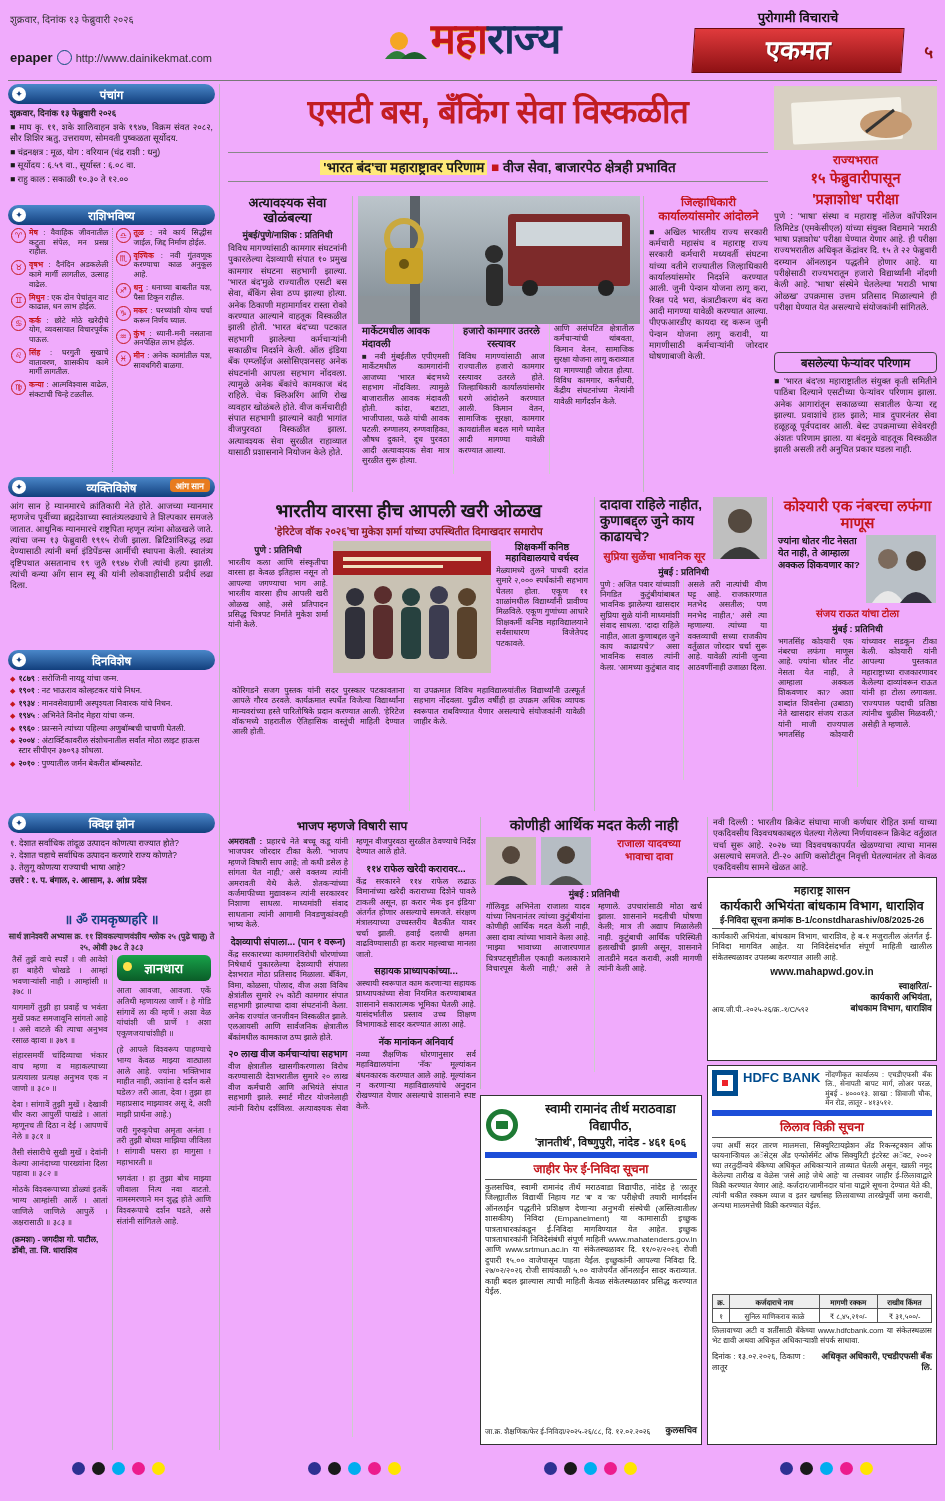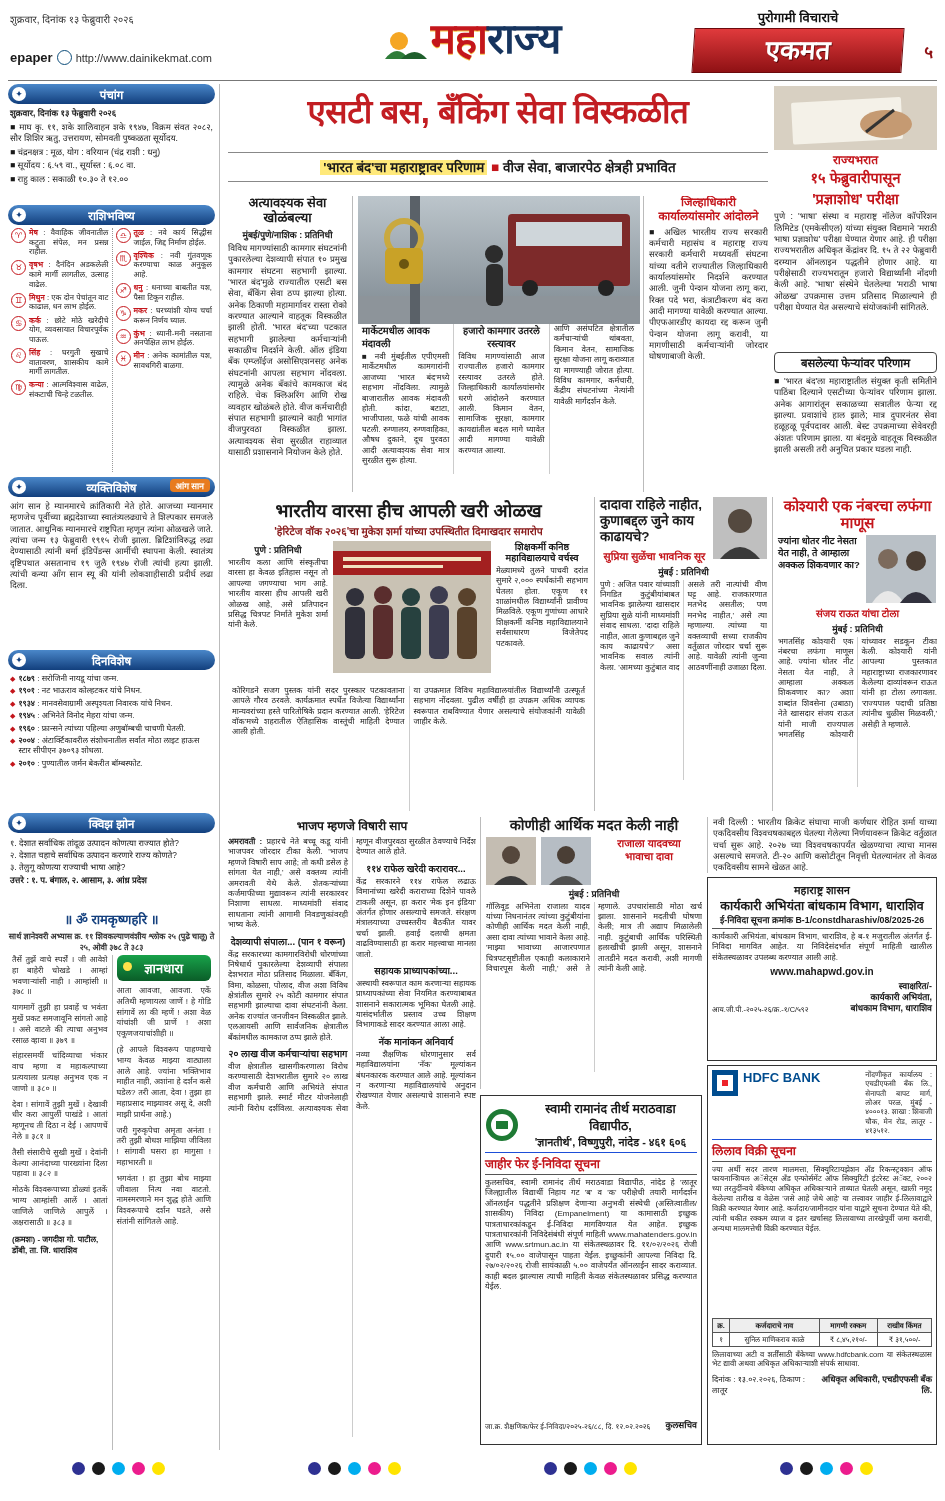--- a/index.html
+++ b/index.html
@@ -1,16 +1,16 @@
 <!DOCTYPE html>
 <html lang="mr"><head>
 <meta charset="utf-8">
 <style>
   html,body{margin:0;padding:0;background:#dcdcdc;font-family:"Liberation Sans","DejaVu Sans",sans-serif;}
-  .page{position:relative;width:945px;height:1501px;background:#ffffff;margin:0 auto;overflow:hidden;color:#1a1a1a;}
+  .page{position:relative;width:945px;height:1501px;background:#f0abfc;margin:0 auto;overflow:hidden;color:#1a1a1a;}
   
   .hdr-date{position:absolute;left:10px;top:12px;font-size:10px;color:#333;}
   .hdr-ep{position:absolute;left:10px;top:50px;font-size:11px;display:flex;align-items:center;gap:4px;}
   .hdr-ep b{font-size:13px;}
   .globe{width:13px;height:13px;border-radius:50%;background:radial-gradient(circle at 35% 35%,#7ec b,#2e86c1 55%,#145a8a);display:inline-block;border:1px solid #0d4d7a;}
   .masthead{position:absolute;left:0;right:0;top:8px;text-align:center;font-weight:bold;font-size:42px;letter-spacing:-1px;}
   .masthead .mg{vertical-align:-6px;margin-right:4px;}
   .m1{color:#c4161c;text-shadow:0 1px 0 #f5c64a;}
   .m2{color:#16345e;}
   .hdr-right{position:absolute;right:42px;top:8px;width:210px;text-align:center;}
@@ -105,21 +105,21 @@
   .govt{left:707px;top:877px;width:230px;height:184px;}
   .univ{left:480px;top:1095px;width:222px;height:350px;}
   .hdfc{left:707px;top:1065px;width:230px;height:380px;}
   .n-h1{font-weight:bold;font-size:11px;text-align:center;}
   .n-h2{font-weight:bold;font-size:12.5px;text-align:center;}
   .n-h3{font-weight:bold;font-size:8.8px;text-align:center;border-bottom:1px solid #555;padding-bottom:2px;margin-bottom:3px;}
   .n-url{font-weight:bold;font-size:10px;text-align:center;margin:3px 0;}
   .n-foot{display:flex;justify-content:space-between;align-items:flex-end;margin-top:4px;}
   .n-ref{font-size:7.4px;}
   .n-sign{font-size:8.8px;font-weight:bold;text-align:right;line-height:1.25;}
-  .nt-title{color:#c4161c;font-weight:bold;font-size:12px;text-align:left;border-top:1px solid #1d4ed8;border-bottom:1px solid #555;padding:2px 0;margin:3px 0;}
+  .nt-title{color:#c4161c;font-weight:bold;font-size:12px;text-align:center;border-top:6px solid #1d4ed8;border-bottom:1px solid #555;padding:2px 0;margin:3px 0;}
   .univ-top{display:flex;gap:5px;align-items:center;}
   .hdfc-top{display:flex;gap:5px;align-items:flex-start;}
   .hdfc-brand{font-weight:bold;font-size:13px;color:#004c8f;white-space:nowrap;}
   table.auc{width:100%;border-collapse:collapse;margin:3px 0;}
   table.auc th,table.auc td{border:1px solid #555;font-size:7.2px;padding:1.5px 2px;text-align:center;}
   table.auc th{background:#eee;}
   .photo{display:block;background:#cfcfcf;}
   .dots{position:absolute;left:0;top:1462px;width:945px;display:flex;justify-content:space-around;}
   .dgrp{display:flex;gap:7px;}
   .dot{width:13px;height:13px;border-radius:50%;}
@@ -535,21 +535,21 @@
   </div>
 
   <div class="notice hdfc">
     <div class="hdfc-top">
       <svg width="26" height="26" viewBox="0 0 26 26">
           <rect width="26" height="26" fill="#004c8f"></rect>
           <rect x="5" y="5" width="16" height="16" fill="#fff"></rect>
           <rect x="10" y="10" width="6" height="6" fill="#ed232a"></rect>
         </svg>
       <div class="hdfc-brand">HDFC BANK</div>
-      <div class="t7" style="flex:1;margin-left:40px;">नोंदणीकृत कार्यालय : एचडीएफसी बँक लि., सेनापती बापट मार्ग, लोअर परळ, मुंबई - ४०००१३. शाखा : शिवाजी चौक, मेन रोड, लातूर - ४१३५१२.</div>
+      <div class="t7" style="flex:1;">नोंदणीकृत कार्यालय : एचडीएफसी बँक लि., सेनापती बापट मार्ग, लोअर परळ, मुंबई - ४०००१३. शाखा : शिवाजी चौक, मेन रोड, लातूर - ४१३५१२.</div>
     </div>
     <div class="nt-title">लिलाव विक्री सूचना</div>
     <div class="t75 ovh" style="height:150px;">ज्या अर्थी सदर तारण मालमत्ता, सिक्युरिटायझेशन अँड रिकन्स्ट्रक्शन ऑफ फायनान्शियल अॅसेट्स अँड एन्फोर्समेंट ऑफ सिक्युरिटी इंटरेस्ट अॅक्ट, २००२ च्या तरतुदींन्वये बँकेच्या अधिकृत अधिकाऱ्याने ताब्यात घेतली असून, खाली नमूद केलेल्या तारीख व वेळेस 'जसे आहे जेथे आहे' या तत्त्वावर जाहीर ई-लिलावाद्वारे विक्री करण्यात येणार आहे. कर्जदार/जामीनदार यांना याद्वारे सूचना देण्यात येते की, त्यांनी थकीत रक्कम व्याज व इतर खर्चासह लिलावाच्या तारखेपूर्वी जमा करावी, अन्यथा मालमत्तेची विक्री करण्यात येईल.</div>
     <table class="auc">
       <thead>
           <tr>
         <th>क्र.</th>
             <th>कर्जदाराचे नाव</th>
         <th>मागणी रक्कम</th>
             <th>राखीव किंमत</th>

